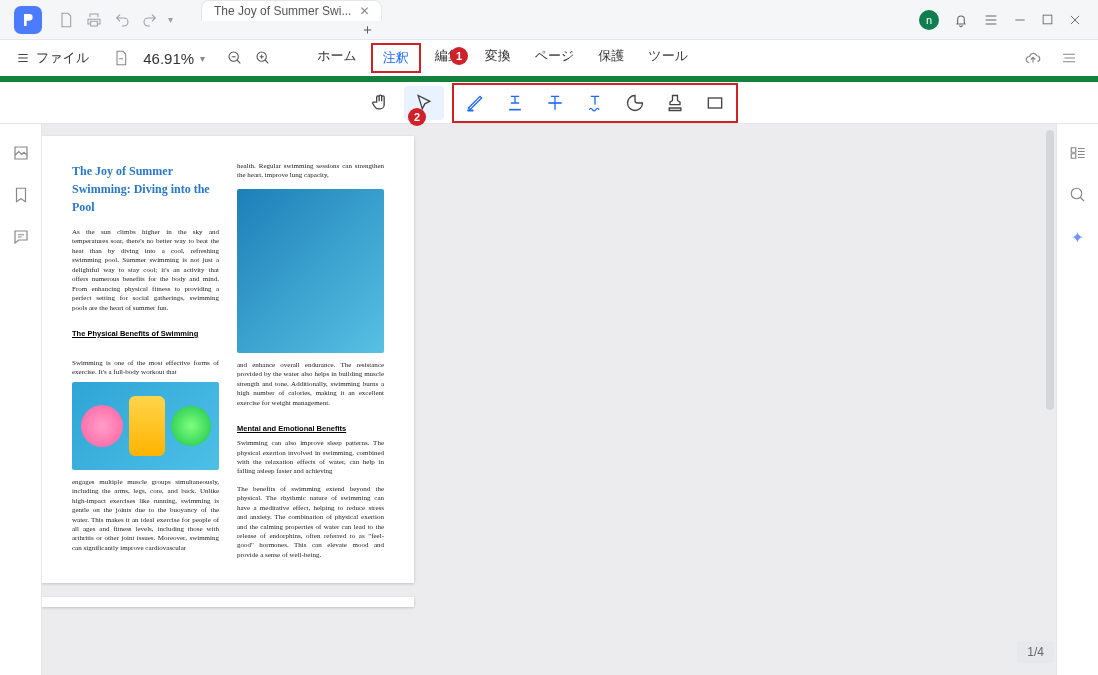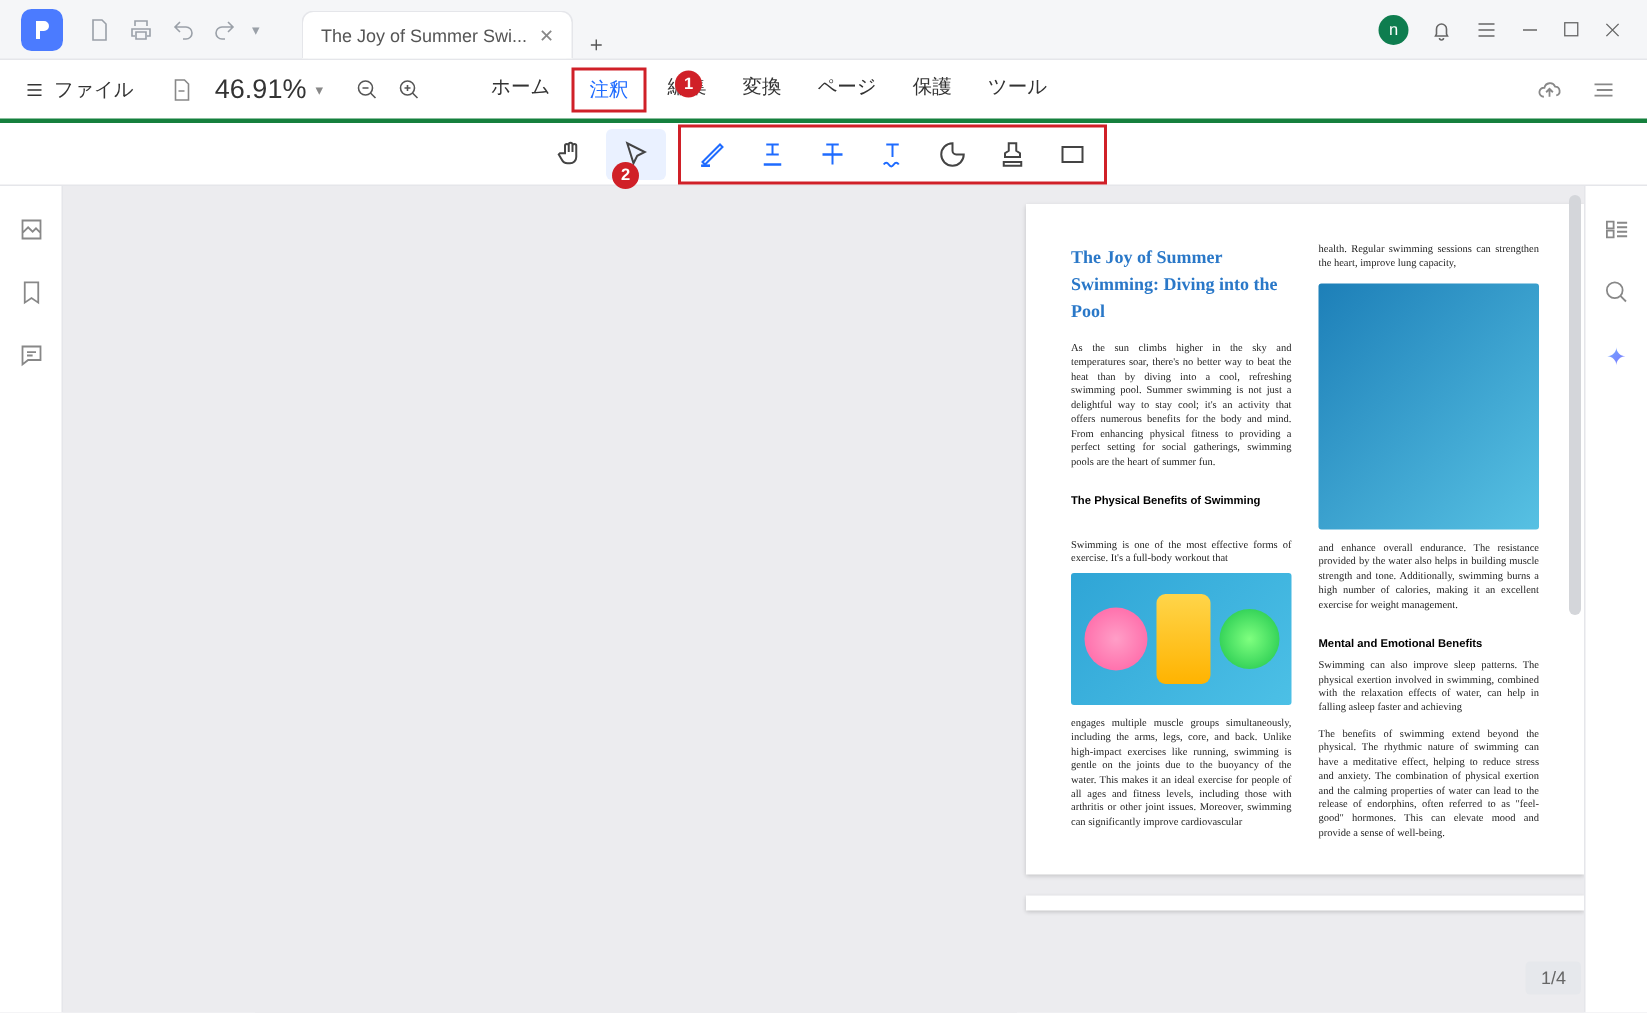--- a/index.html
+++ b/index.html
@@ -1,59 +1,59 @@
 <!DOCTYPE html>
 <html><head>
 <meta charset="utf-8">
 <style>
 * { box-sizing: border-box; margin: 0; padding: 0; }
 body { font-family: "Segoe UI", "Hiragino Sans", "Meiryo", sans-serif; width: 1098px; height: 675px; background: #f5f6f8; overflow: hidden; position: relative; }
 .titlebar { display: flex; align-items: center; height: 40px; background: #f5f6f8; border-bottom: 1px solid #e5e6ea; }
 .titlebar .logo { width: 28px; height: 28px; margin-left: 14px; margin-right: 10px; background: #4b7bff; border-radius: 7px; display:flex; align-items:center; justify-content:center; color:#fff; }
 .tb-icon { width: 28px; display:flex; justify-content:center; align-items:center; color:#9aa0a8; font-size:14px; cursor:pointer; }
 .dropdown-caret { color:#9aa0a8; font-size:10px; margin-left:4px; margin-right:16px; }
-.tabs { display:flex; align-items:flex-end; height:100%; margin-left:12px; }
+.tabs { display:flex; align-items:flex-end; height:100%; margin-left:12px;flex-direction:column; }
 .tab { height: 32px; display:flex; align-items:center; padding: 0 12px; font-size:12px; color:#555; gap:8px; background:#fff; border-radius:8px 8px 0 0; border:1px solid #e5e6ea; border-bottom:none; }
 .tab-close { color:#888; font-size:12px; cursor:pointer; }
 .tab-add { width:30px; display:flex; justify-content:center; align-items:center; font-size:14px; color:#555; cursor:pointer; }
 .titlebar-spacer { flex:1; }
 .win-btns { display:flex; align-items:center; gap:14px; padding-right:16px; }
 .avatar { width:20px; height:20px; border-radius:50%; background:#0e7d4f; color:#fff; font-size:11px; display:flex; align-items:center; justify-content:center; }
 .win-btn { color:#666; cursor:pointer; }
 
-.menubar { height: 42px; display:flex; align-items:center; background:#fff; border-bottom:3px solid #15803d; padding-left:16px; }
+.menubar { height: 42px; display:flex; align-items:center; background:#fff; border-bottom:6px solid #15803d; padding-left:16px; }
 .file-menu { display:flex; align-items:center; gap:6px; font-size:13px; color:#333; cursor:pointer; margin-right:18px; }
 .hamburger-icon { display:inline-block; }
 .doc-icon { width:28px; display:flex; justify-content:center; align-items:center; color:#888; }
-.zoom-text { font-size:18px; color:#333; margin-left:8px; margin-right:6px; }
+.zoom-text { font-size:15px; color:#333; margin-left:8px; margin-right:6px; }
 .caret-down { font-size:10px; color:#888; margin-right:16px; }
 .zoombtn { width:28px; display:flex; justify-content:center; align-items:center; color:#555; cursor:pointer; }
 .menu-items { display:flex; margin-left:30px; gap:4px; }
 .menu-item { font-size:13px; color:#333; padding:4px 10px; cursor:pointer; position:relative; }
 .menu-item.active { color:#1e6bff; border:2px solid #d02028; }
 .menubar-right { margin-left:auto; display:flex; gap:18px; padding-right:20px; color:#888; }
 
 .toolbar { height:42px; background:#fff; border-bottom:1px solid #e5e6ea; display:flex; justify-content:center; align-items:center; position:relative; }
 .tool-pre { display:flex; gap:4px; margin-right:8px; }
 .tool-btn { width:40px; height:34px; display:flex; justify-content:center; align-items:center; color:#444; cursor:pointer; border-radius:4px; }
 .tool-btn.sel { background:#eaf1ff; position:relative; }
 .tool-group { display:flex; border:2px solid #d02028; padding:1px; position:relative;}
 .tool-group .tool-btn { color:#1e6bff; }
 .tool-group .tool-btn.neutral { color:#444; }
 
 .workspace { display:flex; height: calc(675px - 40px - 42px - 42px); }
 .sidebar-left { width:42px; background:#fff; border-right:1px solid #e5e6ea; display:flex; flex-direction:column; align-items:center; padding-top:20px; gap:24px; color:#888; }
 .sidebar-right { width:42px; background:#fff; border-left:1px solid #e5e6ea; display:flex; flex-direction:column; align-items:center; padding-top:20px; gap:24px; color:#888; }
-.canvas { flex:1; background:#ececef; overflow:auto; display:flex; flex-direction:column; align-items:flex-end; padding:12px 0; position:relative; }
+.canvas { flex:1; background:#ececef; overflow:auto; display:flex; flex-direction:column; align-items:flex-start; padding:12px 0; position:relative; }
 .page { width:372px; background:#ffffff; box-shadow:0 1px 3px rgba(0,0,0,.18); padding:26px 30px 18px 30px; margin-bottom:14px; }
 
 .doc-title { color:#2a78c8; font-weight:700; font-size:12px; line-height:1.5; margin-bottom:12px; }
 .cols { column-count:2; column-gap:18px; font-family: Georgia, 'Times New Roman', serif; }
 .body-text { font-size:7px; color:#222; text-align:justify; margin-bottom:8px; line-height:1.35; }
-.section-head { font-size:7.5px; font-weight:700; color:#000; margin-bottom:6px; margin-top:16px; font-family: Arial, sans-serif; }
+.section-head { font-size:7.5px; font-weight:700; color:#000; margin-bottom:6px; margin-top:16px; font-family: Arial, sans-serif; text-decoration: underline; }
 .img-placeholder { width:100%; height:88px; background:linear-gradient(135deg,#2fa5d6,#4cc0e6); margin-bottom:8px; break-inside:avoid; border-radius:2px; display:flex; align-items:center; justify-content:center;}
 .img-pool { width:100%; height:164px; background:linear-gradient(135deg,#1d7fb8,#57c1e3); margin-bottom:8px; break-inside:avoid; border-radius:2px; }
 
 .page-indicator { position:absolute; right:44px; bottom:12px; background:#e6e8ec; color:#666; font-size:12px; padding:4px 10px; border-radius:3px; }
 .scrollbar-track { position:absolute; right:44px; top:124px; width:8px; height:540px; background:transparent; }
 .scrollbar-thumb { width:8px; height:280px; background:#d4d6da; border-radius:4px; margin-top:6px; }
 
 .badge { position:absolute; width:18px; height:18px; border-radius:50%; background:#d02028; color:#fff; font-size:11px; font-weight:700; display:flex; align-items:center; justify-content:center; z-index:30; }
 
 

